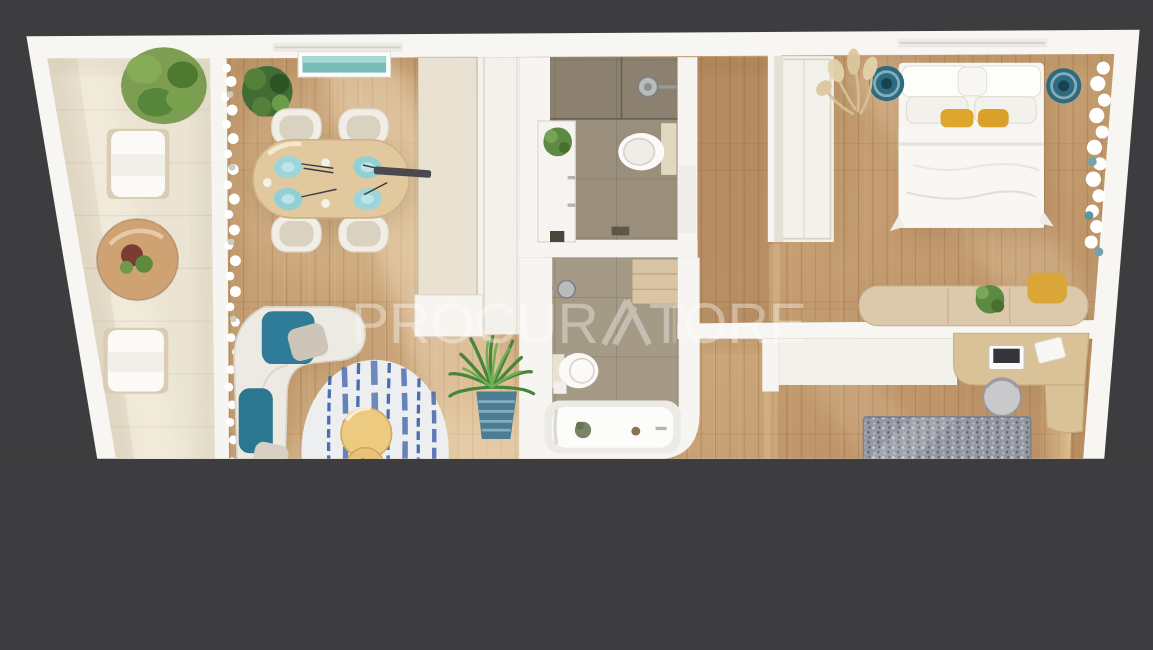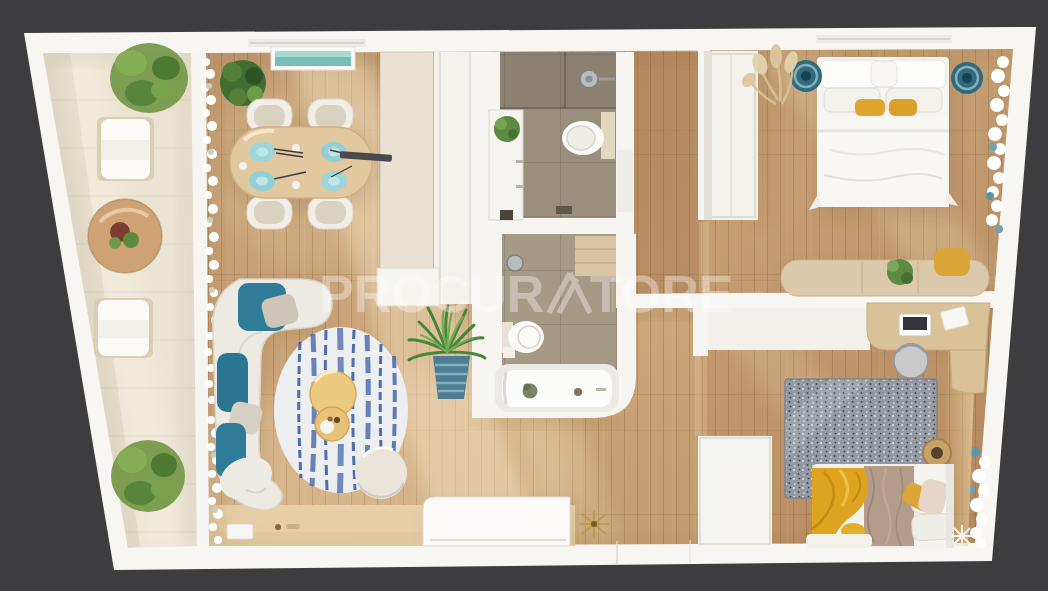--- a/index.html
+++ b/index.html
@@ -1,16 +1,16 @@
 <!DOCTYPE html>
 <html><head>
 <meta charset="utf-8">
 <style>
   html,body{margin:0;padding:0;background:#3d3c3e;}
-  .stage{position:relative;width:1048px;height:591px;overflow:hidden;font-family:"Liberation Sans",sans-serif;font-weight:bold;}
+  .stage{position:relative;width:1048px;height:417px;overflow:hidden;font-family:"Liberation Sans",sans-serif;}
 </style>
 </head>
 <body>
 <div class="stage">
 <svg width="1048" height="591" viewBox="0 0 1048 591" xmlns="http://www.w3.org/2000/svg">
 <defs>
   <linearGradient id="woodG" x1="0" y1="0" x2="1" y2="1">
     <stop offset="0" stop-color="#c1996f"></stop>
     <stop offset="0.5" stop-color="#cda87c"></stop>
     <stop offset="1" stop-color="#bb9267"></stop>

